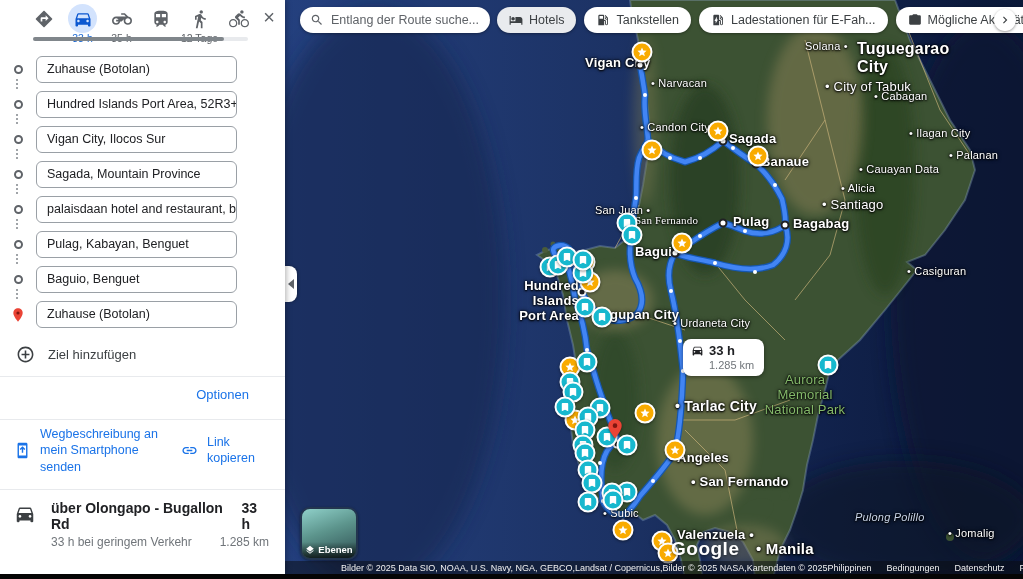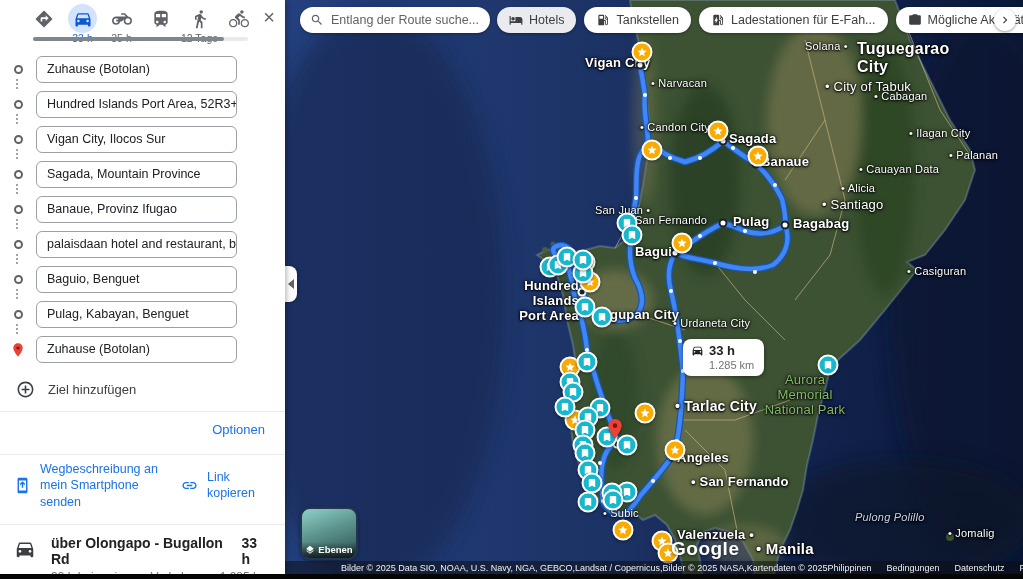--- a/index.html
+++ b/index.html
@@ -25,21 +25,21 @@
   .wp-icon { width:36px; display:flex; justify-content:center; }
   .wp-circle { width:9px; height:9px; border:2px solid #5f6368; border-radius:50%; background:#fff; }
   .wp-pin svg { width:16px; height:16px; display:block; }
   .wp-box { width:201px; height:27px; border:1px solid #9aa0a6; border-radius:6px; line-height:25px; padding:0 10px; font-size:12.5px; color:#202124; white-space:nowrap; overflow:hidden; background:#fff; cursor:text; }
   .wp-dots { position:absolute; left:16px; top:-8px; display:flex; flex-direction:column; gap:2px; }
   .wp-dots i { width:2px; height:2px; background:#80868b; border-radius:50%; }
 
   #add-dest { display:flex; align-items:center; gap:13px; margin:8px 0 0 16px; height:28px; color:#3c4043; font-size:13px; cursor:pointer; }
   #add-dest svg { width:19px; height:19px; color:#3c4043; }
   .divider { height:1px; background:#e8eaed; margin-top:8px; }
-  #options-row { height:34px; display:flex; align-items:center; justify-content:flex-end; padding-right:20px; }
+  #options-row { height:34px; display:flex; align-items:center; justify-content:flex-end; padding-right:36px; }
   #options-row a { color:#1a73e8; font-size:13px; cursor:pointer; }
   #share-row { display:flex; align-items:center; padding:6px 14px 6px 14px; }
   .share-btn { display:flex; align-items:center; gap:9px; color:#1a73e8; font-size:12.5px; line-height:1.3; cursor:pointer; }
   .share-btn svg { width:17px; height:17px; flex:none; }
   .share-left { width:186px; }
   .share-right { margin-left:auto; }
   #summary { display:flex; padding:10px 16px 0 14px; }
   #summary-car { margin-top:3px; }
   #summary-car svg { width:22px; height:22px; color:#3c4043; }
   #summary-main { flex:1; margin-left:15px; }
@@ -199,54 +199,43 @@
         </div>
         <div class="wp-row">
           <span class="wp-dots">
             <i></i>
             <i></i>
             <i></i>
           </span>
     <span class="wp-icon">
             <span class="wp-circle"></span>
           </span>
-    <div class="wp-box">Banaue, Provinz Ifugao</div>
+    <div class="wp-box">palaisdaan hotel and restaurant, bagaba</div>
         </div>
         <div class="wp-row">
           <span class="wp-dots">
             <i></i>
             <i></i>
             <i></i>
           </span>
     <span class="wp-icon">
             <span class="wp-circle"></span>
           </span>
-    <div class="wp-box">palaisdaan hotel and restaurant, bagaba</div>
+    <div class="wp-box">Pulag, Kabayan, Benguet</div>
         </div>
         <div class="wp-row">
           <span class="wp-dots">
             <i></i>
             <i></i>
             <i></i>
           </span>
     <span class="wp-icon">
             <span class="wp-circle"></span>
           </span>
     <div class="wp-box">Baguio, Benguet</div>
-        </div>
-        <div class="wp-row">
-          <span class="wp-dots">
-            <i></i>
-            <i></i>
-            <i></i>
-          </span>
-    <span class="wp-icon">
-            <span class="wp-circle"></span>
-          </span>
-    <div class="wp-box">Pulag, Kabayan, Benguet</div>
         </div>
         <div class="wp-row">
           <span class="wp-dots">
             <i></i>
             <i></i>
             <i></i>
           </span>
     <span class="wp-icon">
             <span class="wp-pin">
          <svg viewBox="0 0 24 24">
@@ -404,21 +393,21 @@
         <div class="map-label" style="left: 589px; top: 90px; font-size: 11px;">• Cabagan</div>
         <div class="map-label" style="left: 355px; top: 121px; font-size: 11px;">• Candon City</div>
         <div class="map-label" style="left: 444px; top: 132px; font-size: 13px; font-weight: 700;">Sagada</div>
         <div class="map-label" style="left: 624px; top: 127px; font-size: 11px;">• Ilagan City</div>
         <div class="map-label" style="left: 664px; top: 149px; font-size: 11px;">• Palanan</div>
         <div class="map-label" style="left: 476px; top: 155px; font-size: 13px; font-weight: 700;">Banaue</div>
         <div class="map-label" style="left: 574px; top: 163px; font-size: 11px;">• Cauayan Data</div>
         <div class="map-label" style="left: 556px; top: 182px; font-size: 11px;">• Alicia</div>
         <div class="map-label" style="left: 537px; top: 198px; font-size: 13px;">• Santiago</div>
         <div class="map-label" style="left: 310px; top: 204px; font-size: 11px;">San Juan •</div>
-        <div class="map-label" style="left: 350px; top: 214px; font-size: 11px;">San Fernando</div>
+        <div class="map-label" style="left: 350px; top: 214px; font-size: 11px; font-family: Liberation Serif, serif;">San Fernando</div>
         <div class="map-label" style="left: 448px; top: 215px; font-size: 13px; font-weight: 700;">Pulag</div>
         <div class="map-label" style="left: 508px; top: 217px; font-size: 13px; font-weight: 700;">Bagabag</div>
         <div class="map-label" style="left: 350px; top: 245px; font-size: 13px; font-weight: 700;">Baguio</div>
         <div class="map-label" style="left: 622px; top: 265px; font-size: 11px;">• Casiguran</div>
         <div class="map-label" style="left: 212px; top: 279px; font-size: 13px; font-weight: 700; width: 82px; text-align: right;">Hundred Islands
 Port Area</div>
         <div class="map-label" style="left: 308px; top: 308px; font-size: 13px; font-weight: 700;">Dagupan City</div>
         <div class="map-label" style="left: 388px; top: 317px; font-size: 11px;">• Urdaneta City</div>
         <div class="map-label" style="left: 390px; top: 398px; font-size: 14px; font-weight: 700;">• Tarlac City</div>
         <div class="map-label" style="left: 460px; top: 373px; font-size: 13px; color: rgb(132, 185, 106); width: 120px; text-align: center;">Aurora

